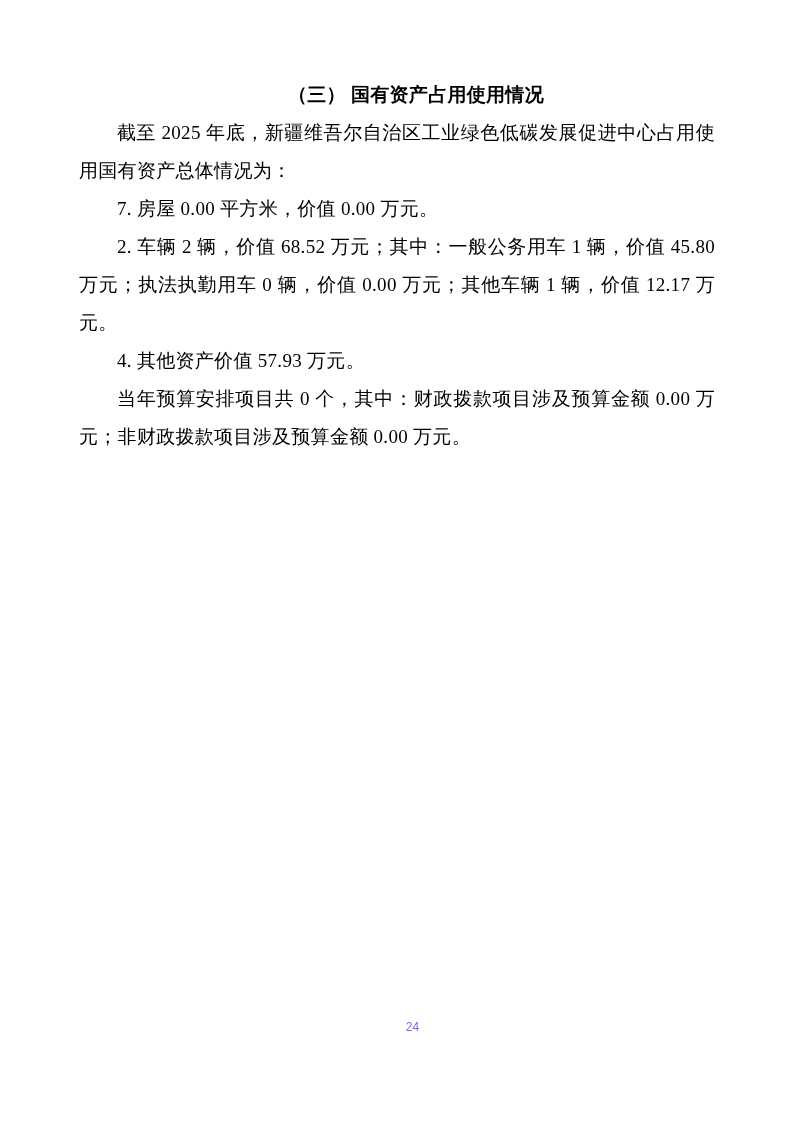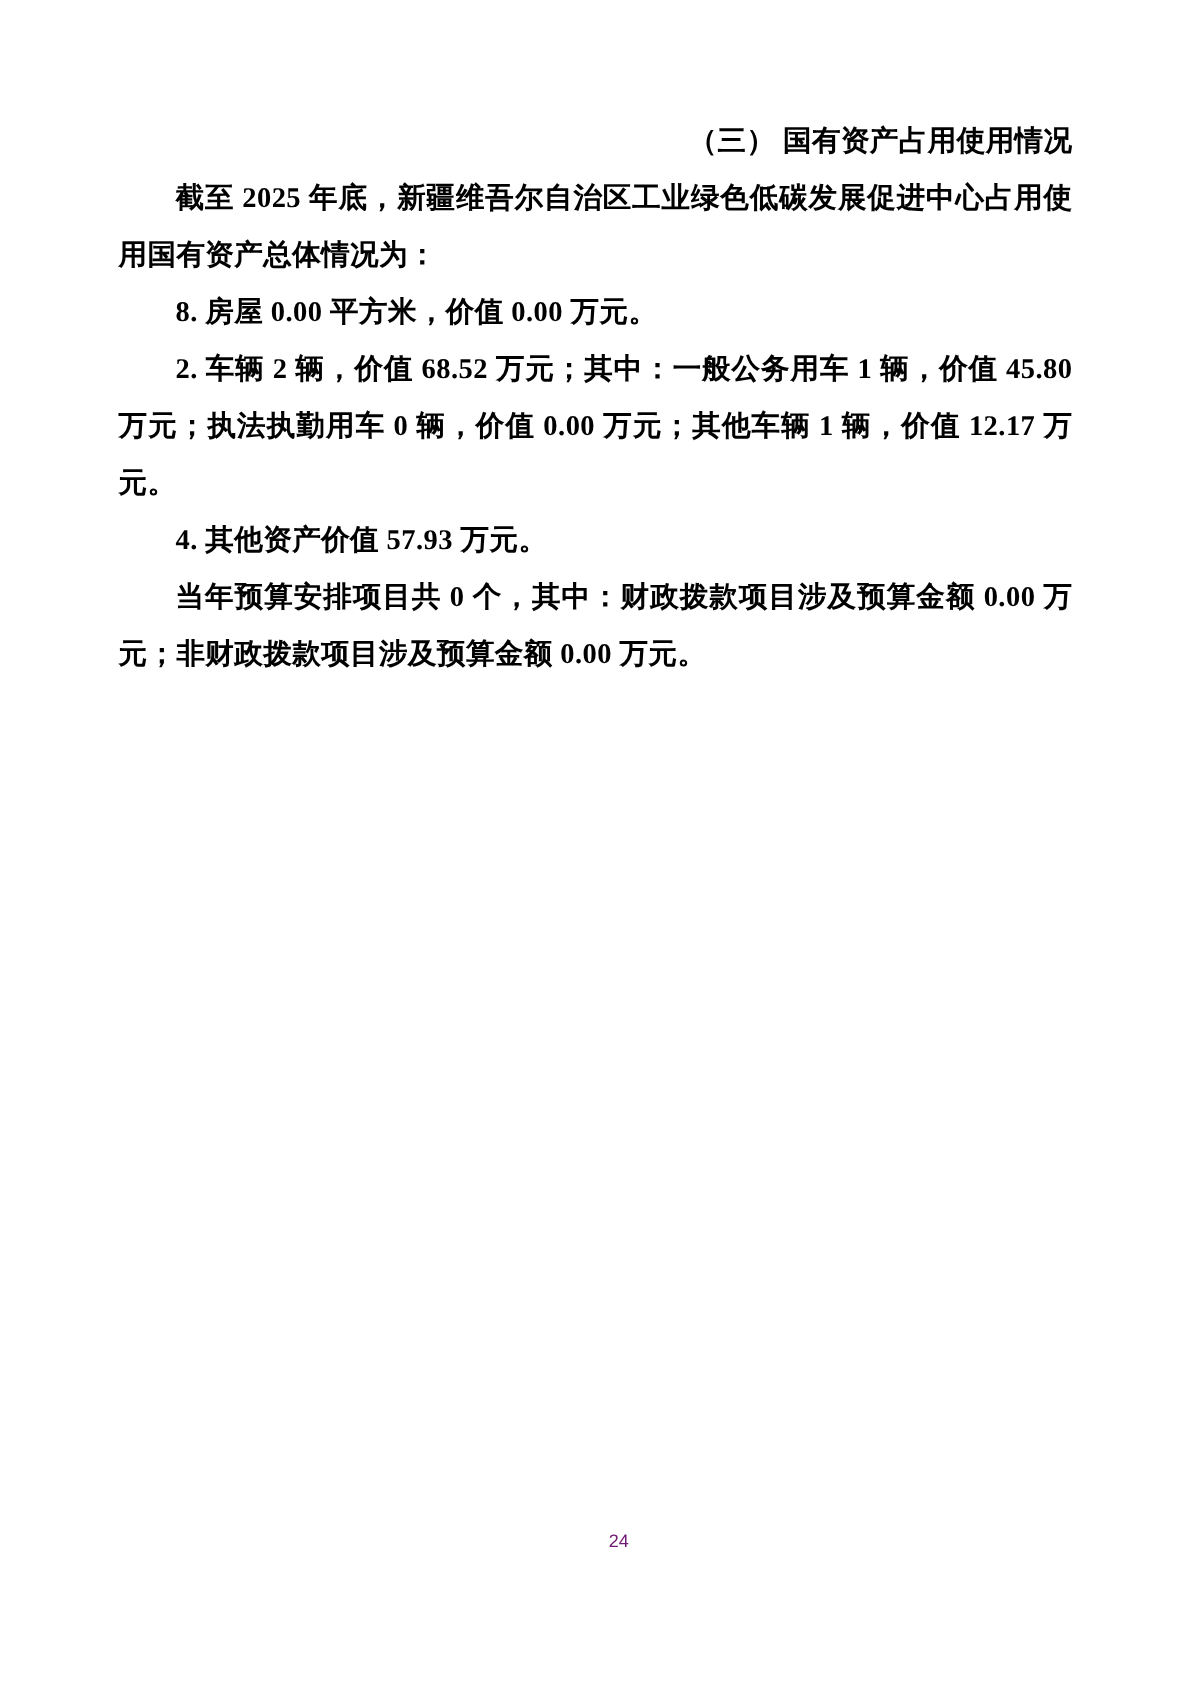--- a/index.html
+++ b/index.html
@@ -23,44 +23,43 @@
     width: 636px;
   }
   .para, .heading {
     margin: 0;
     font-size: 19px;
     line-height: 38px;
     text-align: justify;
     text-indent: 2em;
     letter-spacing: 0.3px;
     word-break: break-all;
-    font-weight: bold;
   }
   .heading {
     font-weight: bold;
-    text-align: right;
+    text-align: center;
   }
   .page-number {
     position: absolute;
     left: 0;
     right: 0;
     top: 1020px;
     text-align: center;
     font-size: 12px;
     font-family: "Liberation Sans", "DejaVu Sans", sans-serif;
-    color: #701a75;
+    color: #8b5cf6;
     padding-left: 32px;
   }
 </style>
 </head>
 <body>
 
 <div class="page">
   <div class="content">
     <h3 class="heading">（三） 国有资产占用使用情况</h3>
     <p class="para">截至 2025 年底，新疆维吾尔自治区工业绿色低碳发展促进中心占用使用国有资产总体情况为：</p>
-    <p class="para">8. 房屋 0.00 平方米，价值 0.00 万元。</p>
+    <p class="para">7. 房屋 0.00 平方米，价值 0.00 万元。</p>
     <p class="para">2. 车辆 2 辆，价值 68.52 万元；其中：一般公务用车 1 辆，价值 45.80 万元；执法执勤用车 0 辆，价值 0.00 万元；其他车辆 1 辆，价值 12.17 万元。</p>
     <p class="para">4. 其他资产价值 57.93 万元。</p>
     <p class="para">当年预算安排项目共 0 个，其中：财政拨款项目涉及预算金额 0.00 万元；非财政拨款项目涉及预算金额 0.00 万元。</p>
   </div>
   <div class="page-number">24</div>
 </div>
 
 </body></html>

